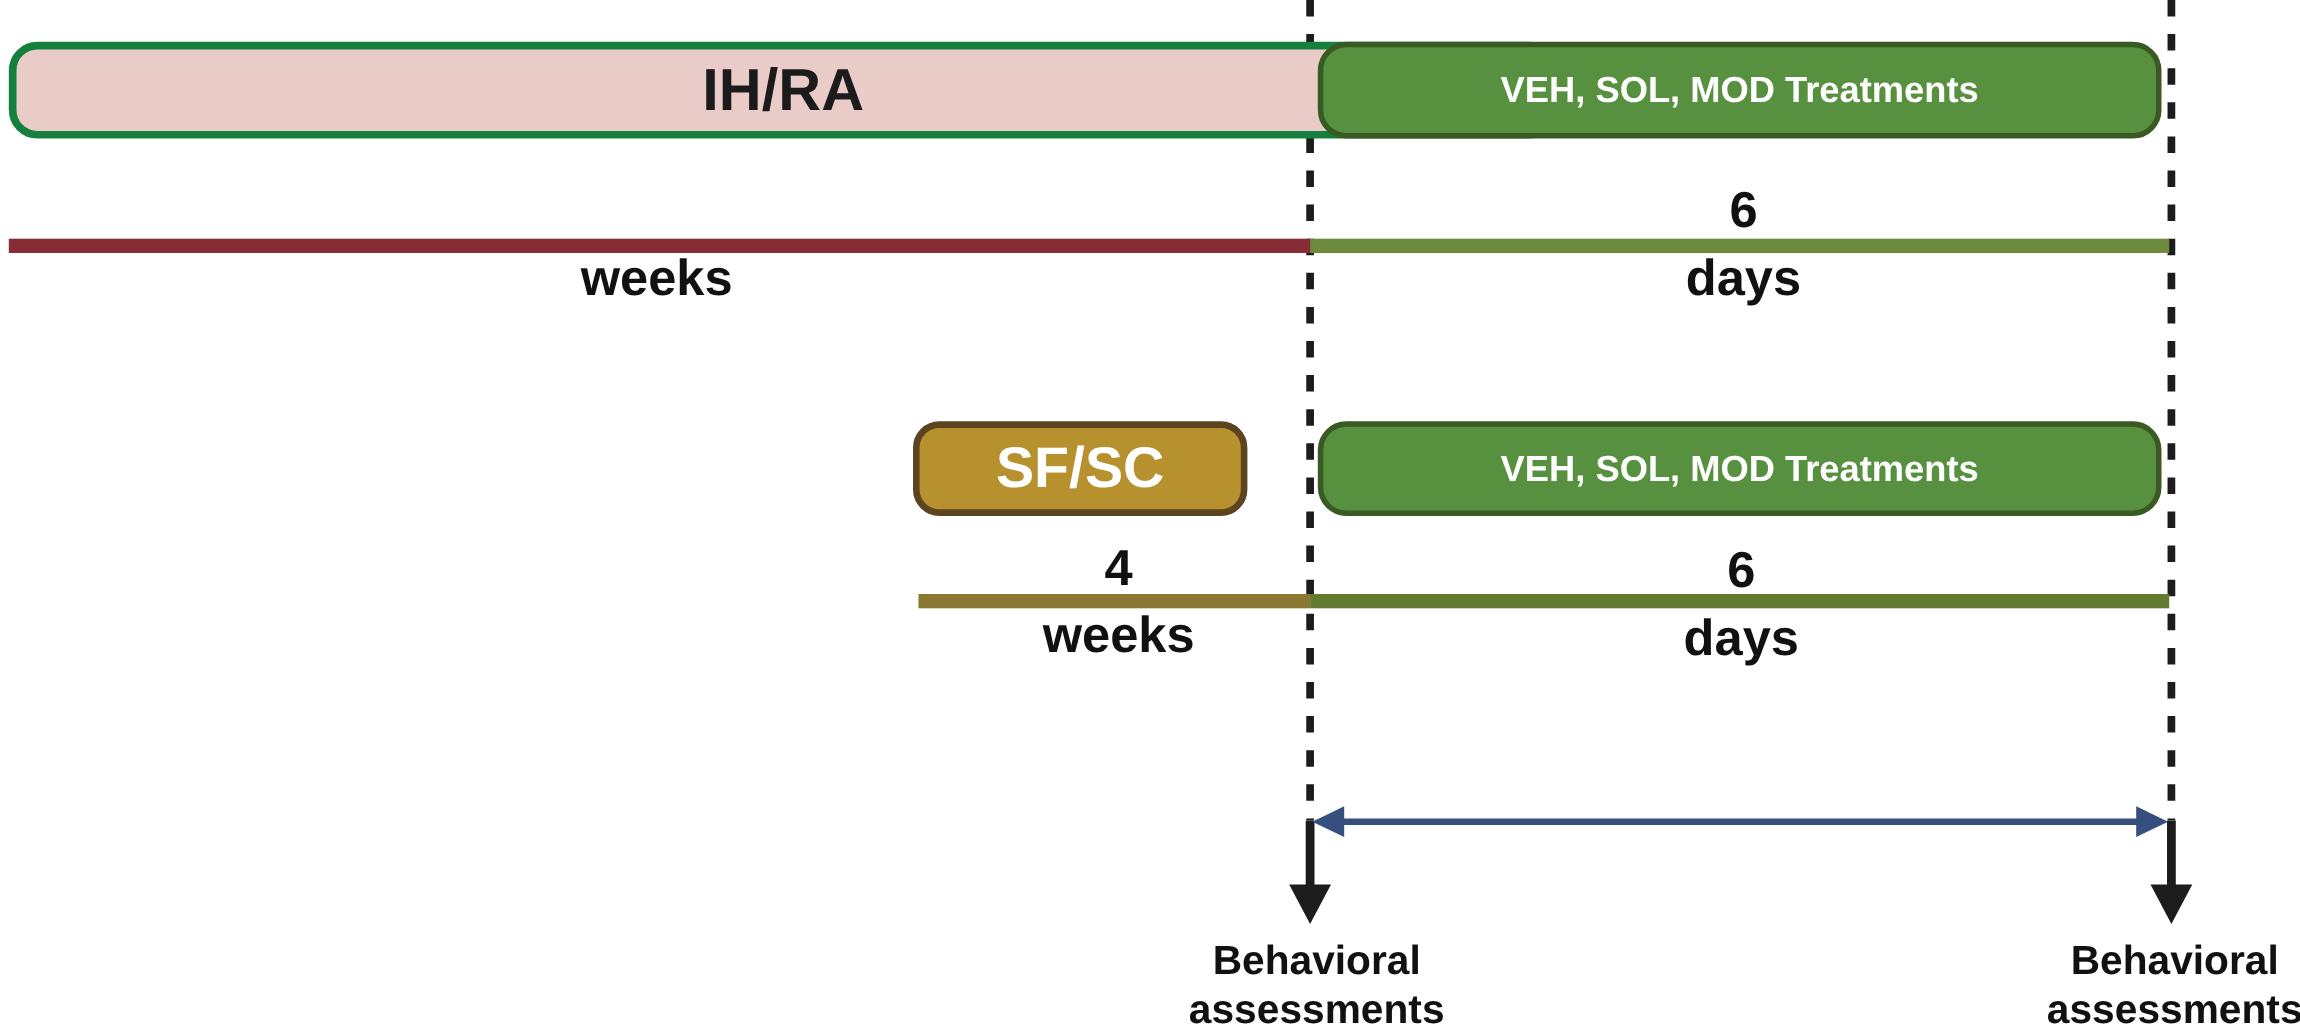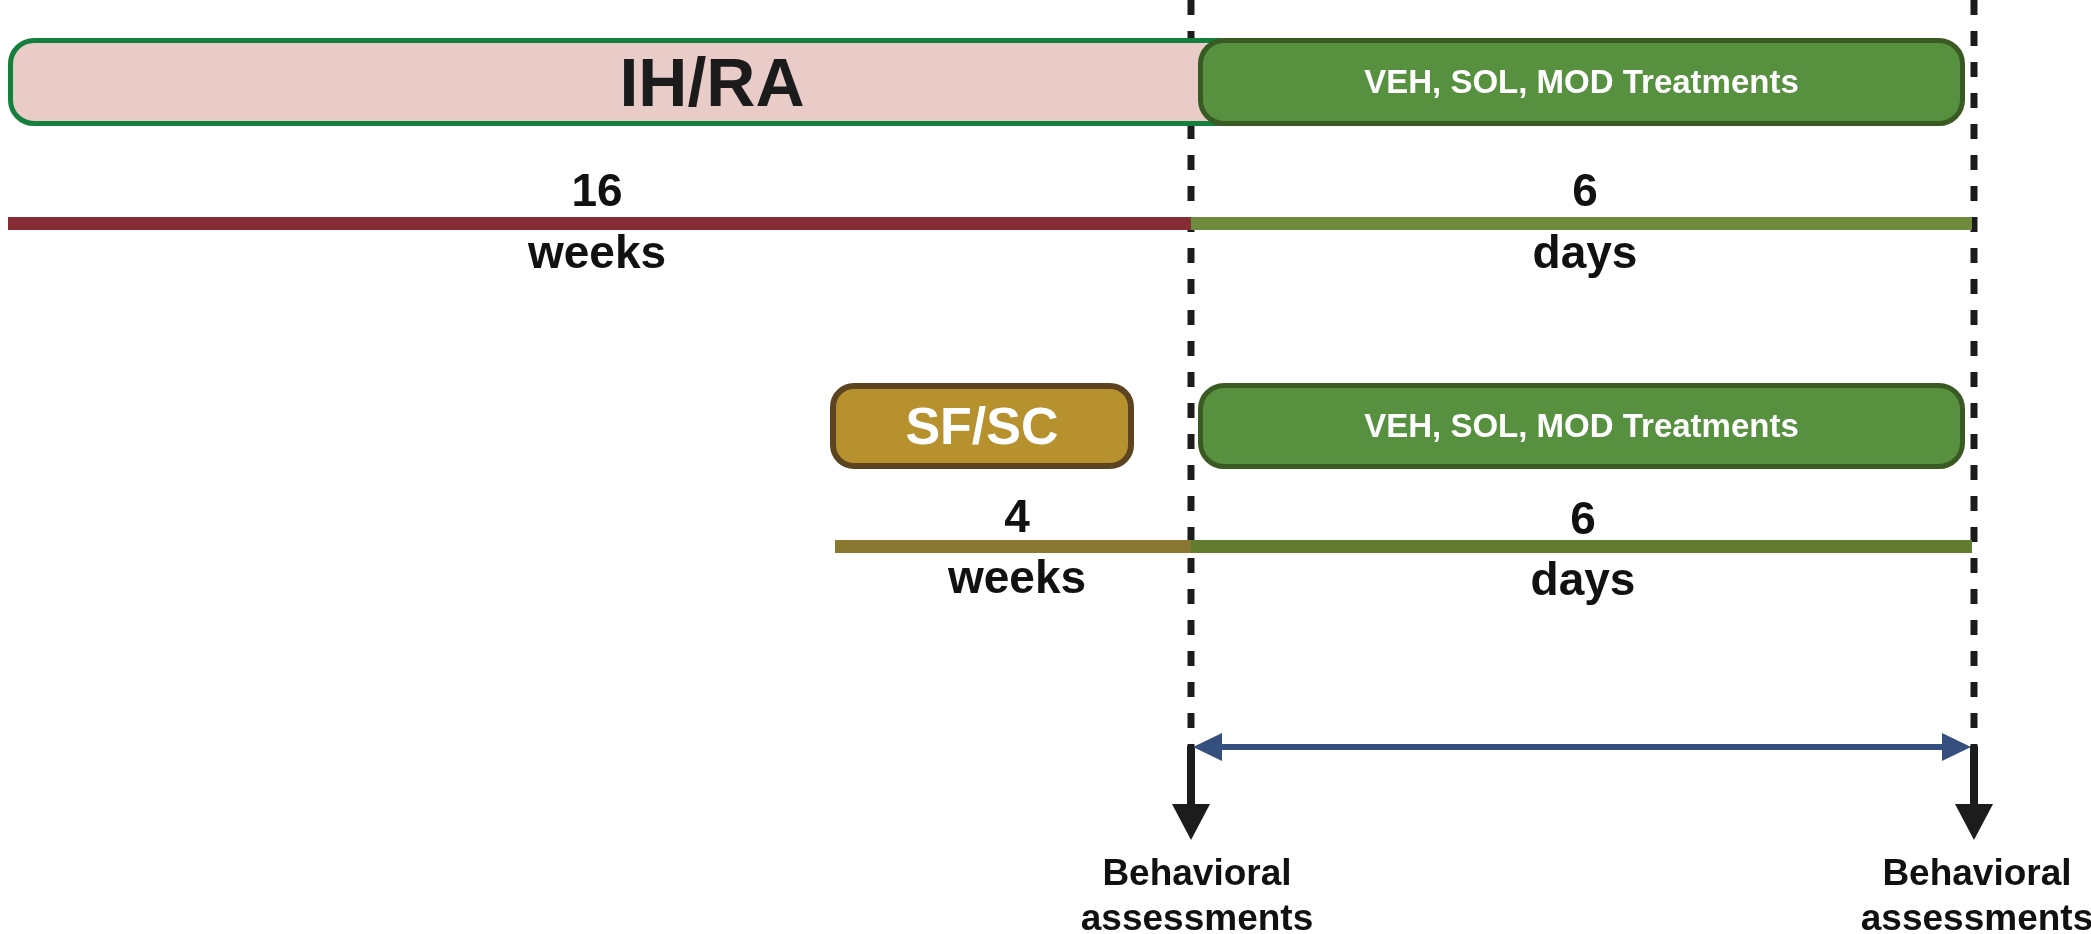--- a/index.html
+++ b/index.html
@@ -14,22 +14,22 @@
   
   .stage-box{
     position:absolute;
     display:flex;align-items:center;justify-content:center;
     box-sizing:border-box;
     border-radius:26px;
     font-weight:bold;
   }
   .box-exposure1{
     left:8px;top:38px;width:1408px;height:88px;
-    background:#e9cbc8;border:5px solid #15803d;
-    font-size:68px;color:#1b1b1b;
+    background:#e9cbc8;border:7px solid #15803d;
+    font-size:54px;color:#1b1b1b;
   }
   .box-treatment{
     background:#579140;border:5px solid #3a5a23;
     color:#ffffff;font-size:33px;
   }
   .box-treatment.row1{left:1198px;top:38px;width:767px;height:88px;}
   .box-treatment.row2{left:1198px;top:383px;width:767px;height:86px;}
   .box-exposure2{
     left:830px;top:383px;width:304px;height:86px;
     background:#b6912e;border:6px solid #5c4420;border-radius:24px;
@@ -89,21 +89,20 @@
   </svg>
 
   <div class="stage-box box-exposure1">
     <span>IH/RA</span>
   </div>
   <div class="stage-box box-treatment row1">
     <span>VEH, SOL, MOD Treatments</span>
   </div>
   <div class="tl tl-exposure1"></div>
   <div class="tl tl-treatment1"></div>
-  <div class="dur dur-16">16</div>
   <div class="dur dur-weeks1">weeks</div>
   <div class="dur dur-6a">6</div>
   <div class="dur dur-days1">days</div>
 
   <div class="stage-box box-exposure2">
     <span>SF/SC</span>
   </div>
   <div class="stage-box box-treatment row2">
     <span>VEH, SOL, MOD Treatments</span>
   </div>

